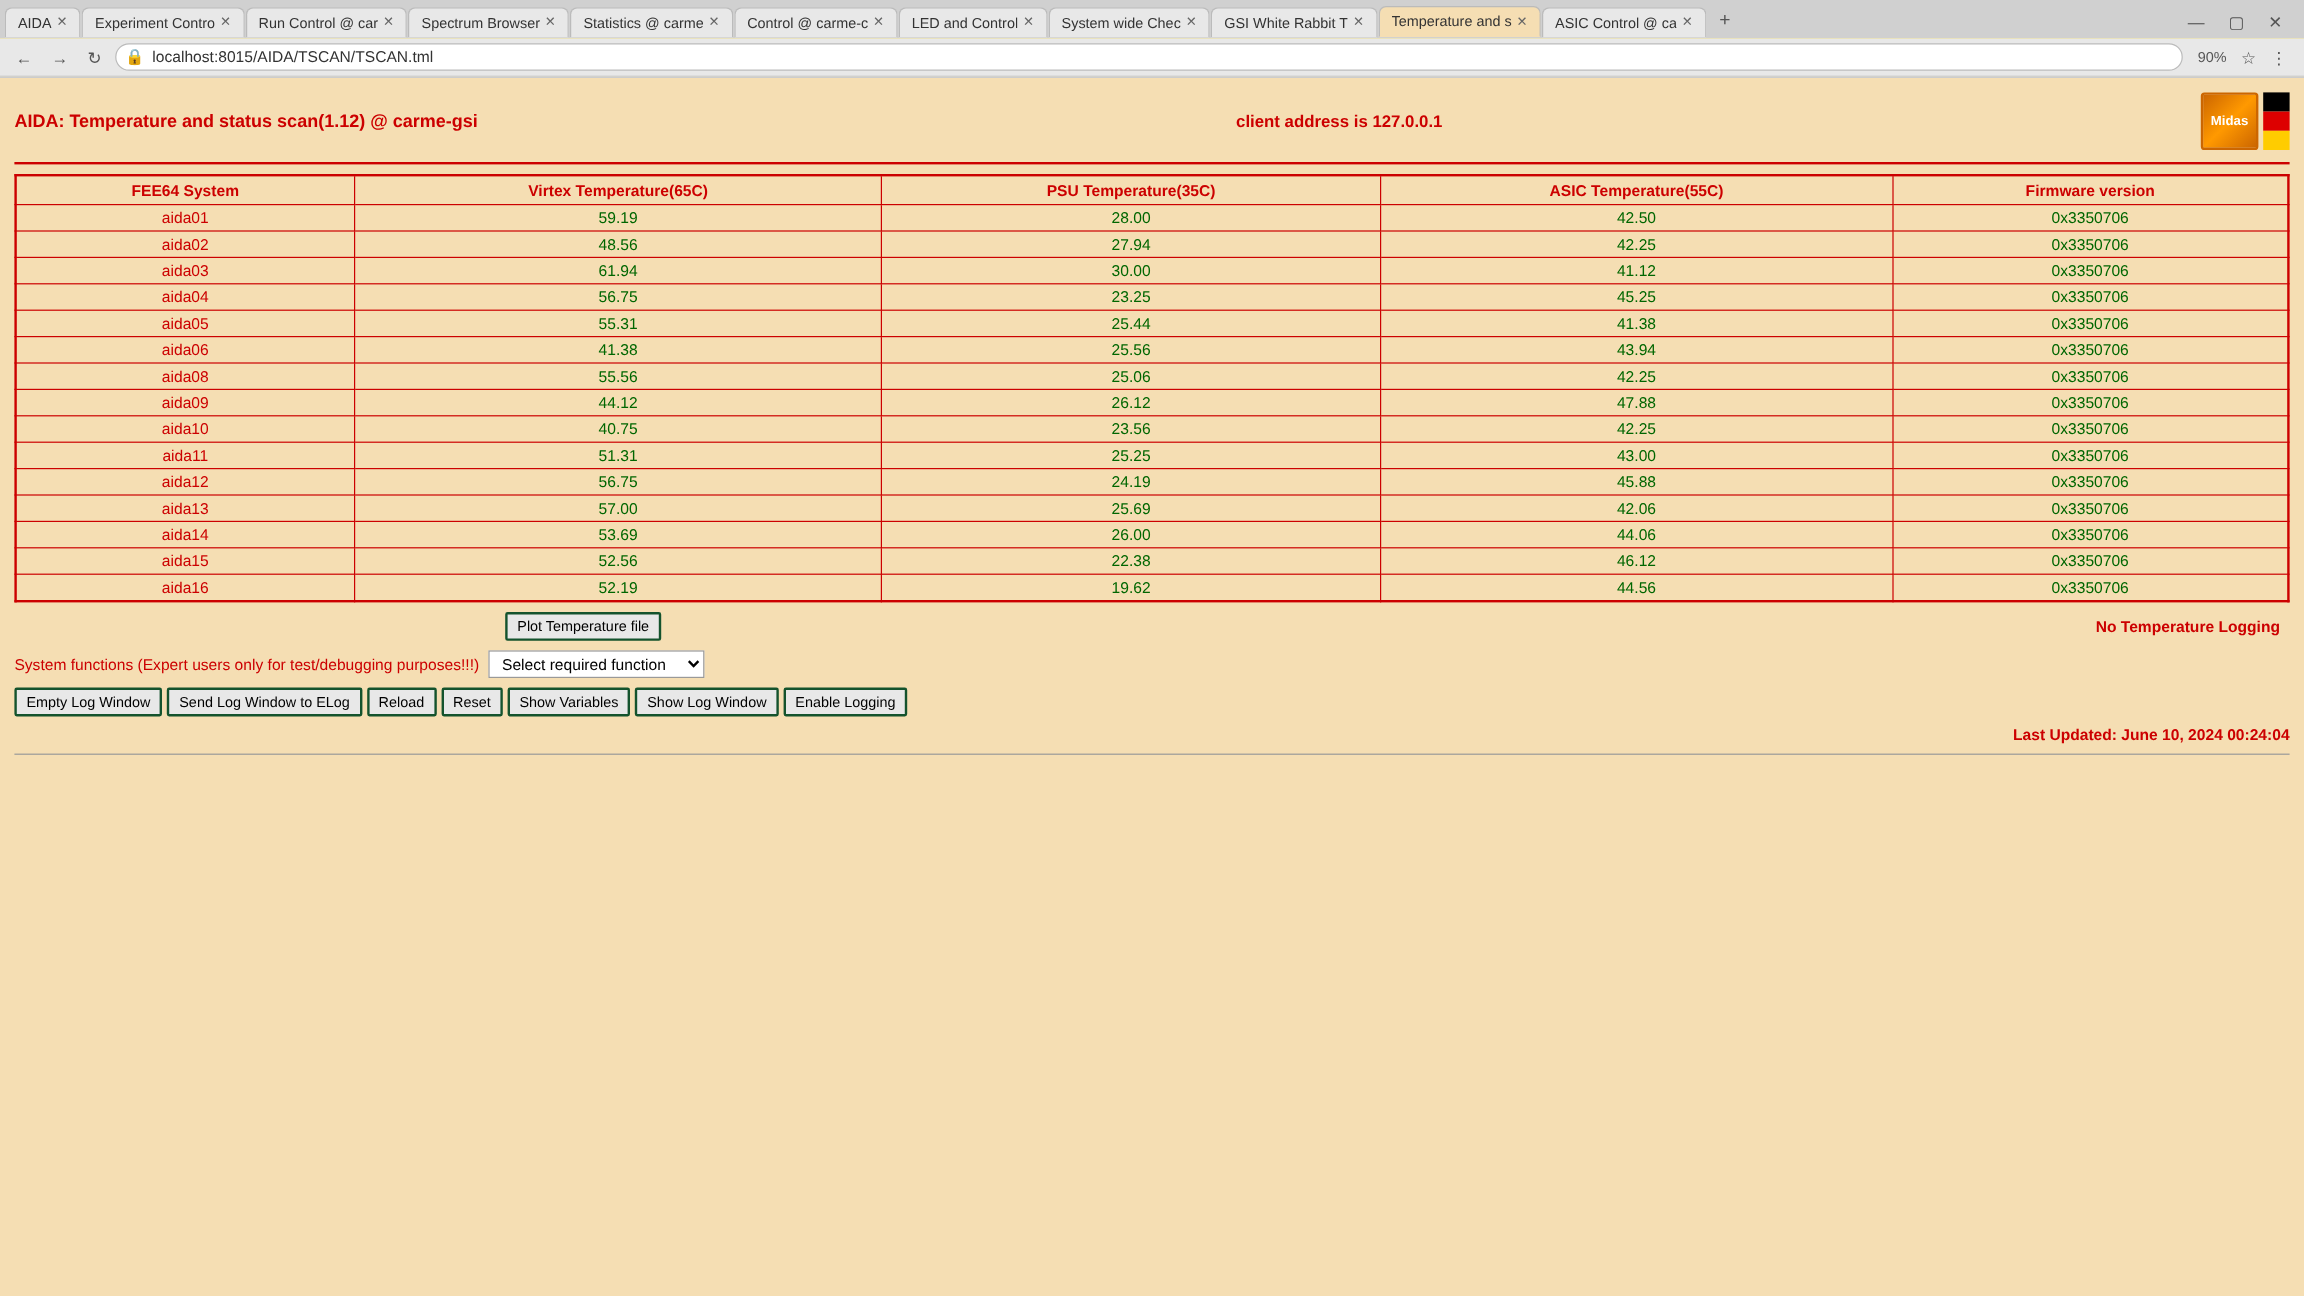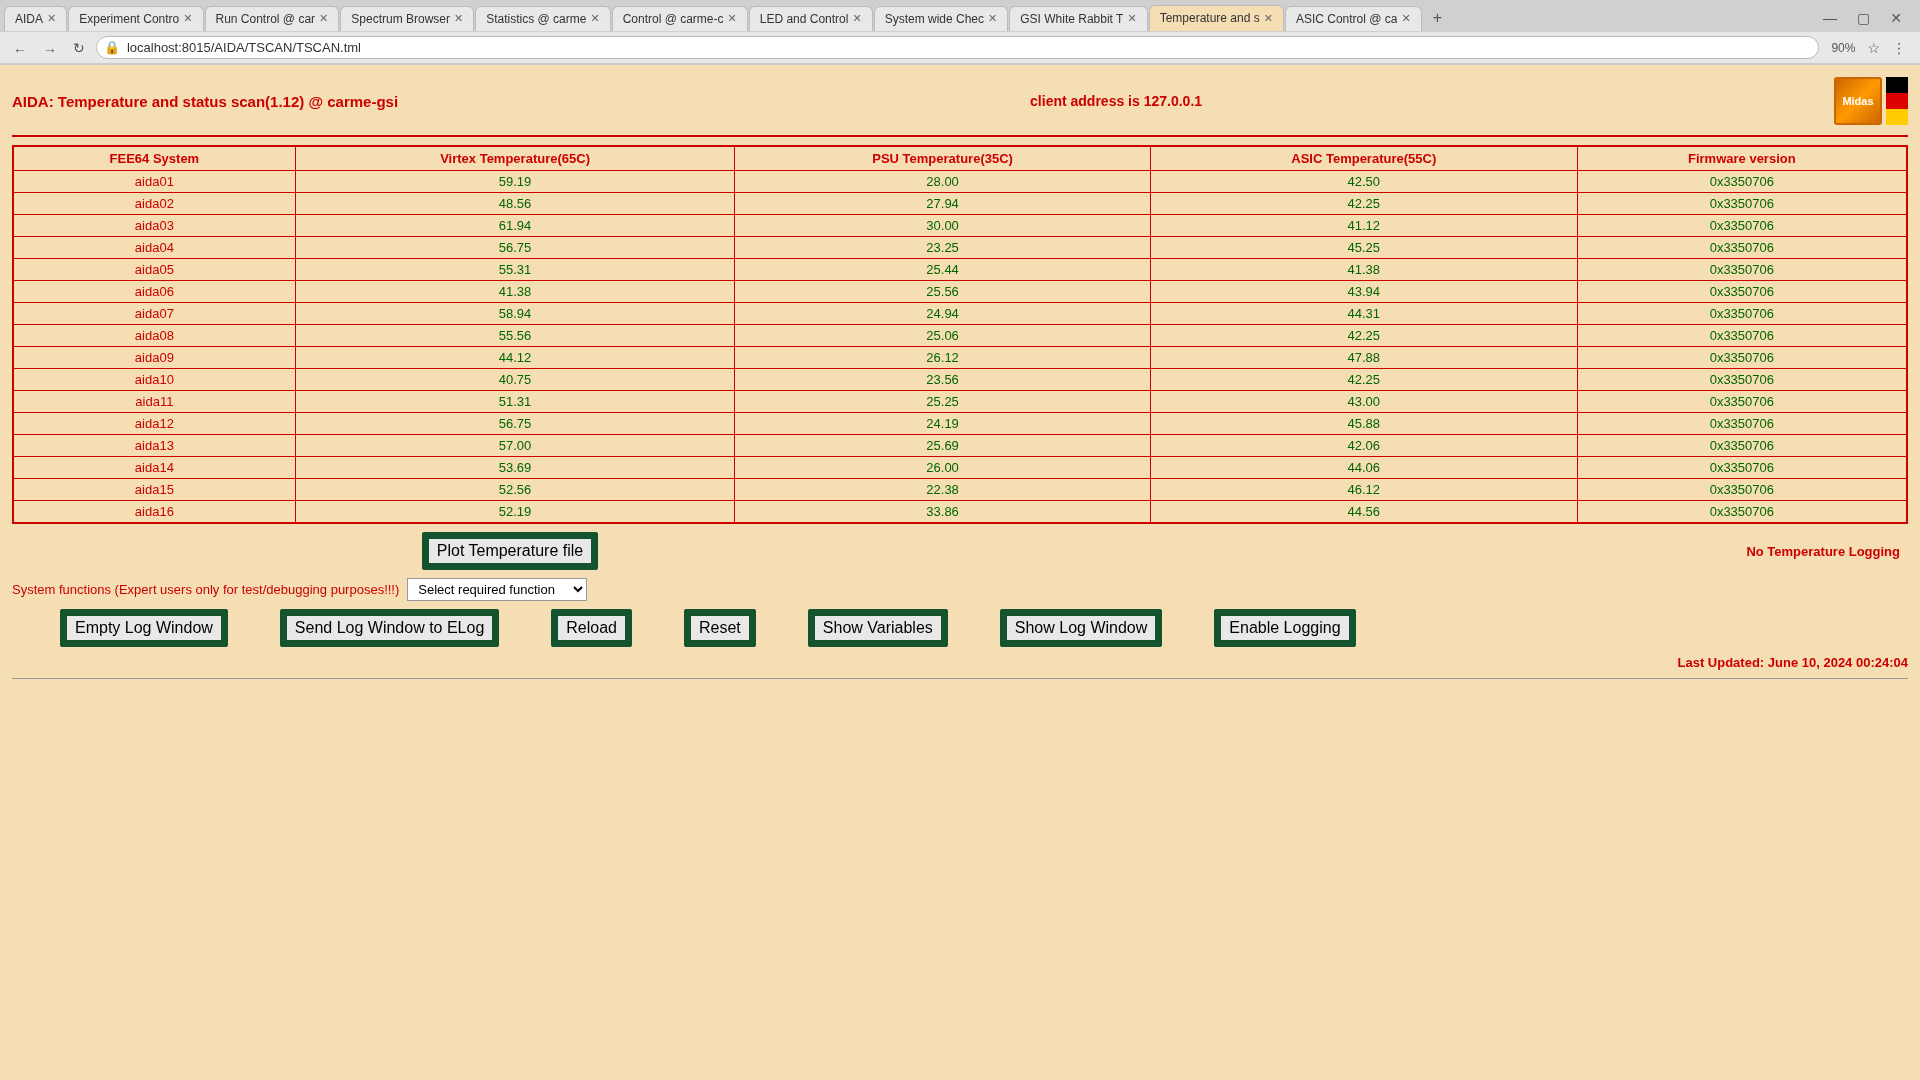--- a/index.html
+++ b/index.html
@@ -261,26 +261,25 @@
 
     .button-row {
       display: flex;
       gap: 4px;
       margin-bottom: 8px;
       flex-wrap: wrap;
     }
 
     .action-btn {
       padding: 3px 8px;
-      font-size: 16px;
-      border: 7px solid #14532d;
+      font-size: 12px;
+      border: 2px solid #14532d;
       background: #e8e8e8;
       cursor: pointer;
       border-radius: 2px;
-      margin-left: 48px;
     }
 
     .last-updated {
       text-align: right;
       color: #cc0000;
       font-size: 13px;
       font-weight: bold;
       margin-top: 4px;
     }
 
@@ -426,27 +425,20 @@
           <td>0x3350706</td>
         </tr>
         <tr>
           <td>aida06</td>
           <td>41.38</td>
           <td>25.56</td>
           <td>43.94</td>
           <td>0x3350706</td>
         </tr>
         <tr>
-          <td>aida07</td>
-          <td>58.94</td>
-          <td>24.94</td>
-          <td>44.31</td>
-          <td>0x3350706</td>
-        </tr>
-        <tr>
           <td>aida08</td>
           <td>55.56</td>
           <td>25.06</td>
           <td>42.25</td>
           <td>0x3350706</td>
         </tr>
         <tr>
           <td>aida09</td>
           <td>44.12</td>
           <td>26.12</td>
@@ -491,21 +483,21 @@
         <tr>
           <td>aida15</td>
           <td>52.56</td>
           <td>22.38</td>
           <td>46.12</td>
           <td>0x3350706</td>
         </tr>
         <tr>
           <td>aida16</td>
           <td>52.19</td>
-          <td>33.86</td>
+          <td>19.62</td>
           <td>44.56</td>
           <td>0x3350706</td>
         </tr>
       </tbody>
   </table>
 
   <div class="actions-row">
     <div class="plot-btn">
       <button class="action-btn">Plot Temperature file</button>
     </div>

